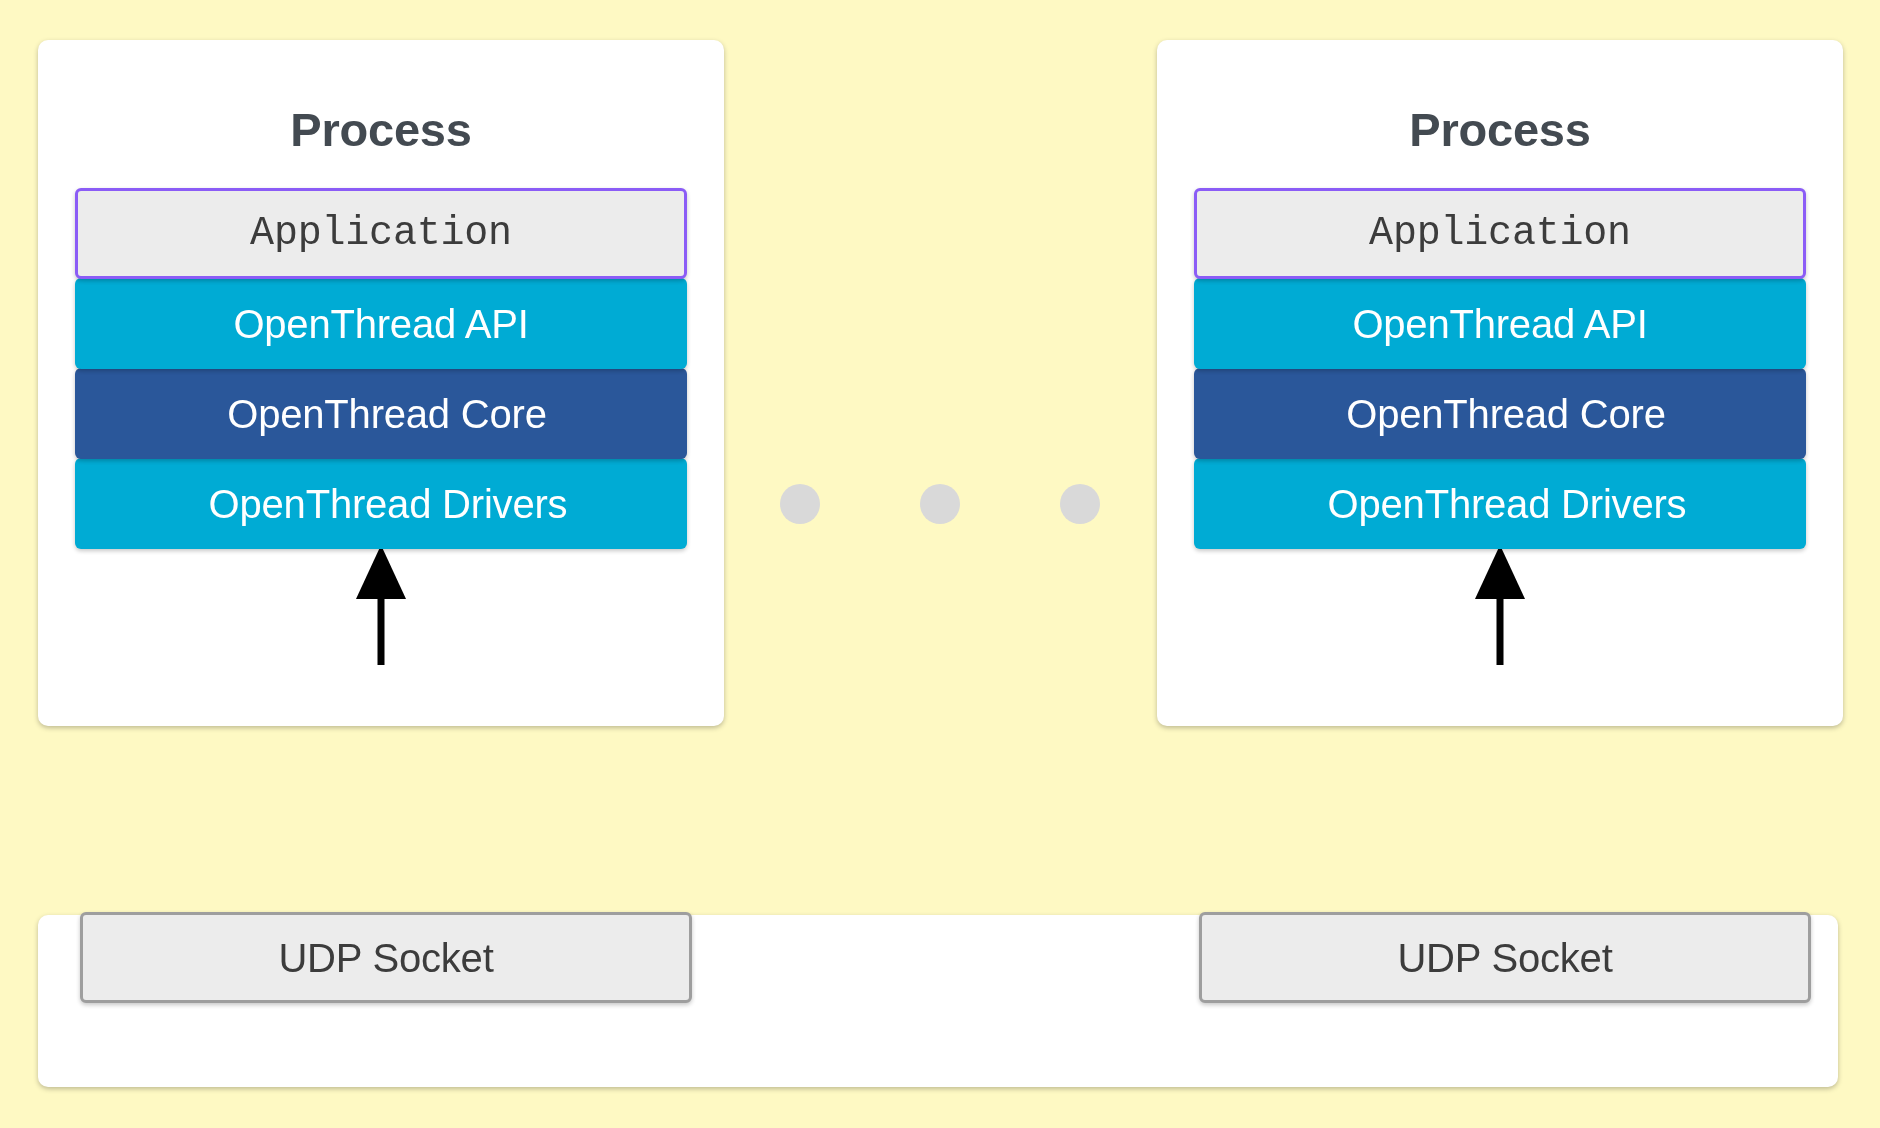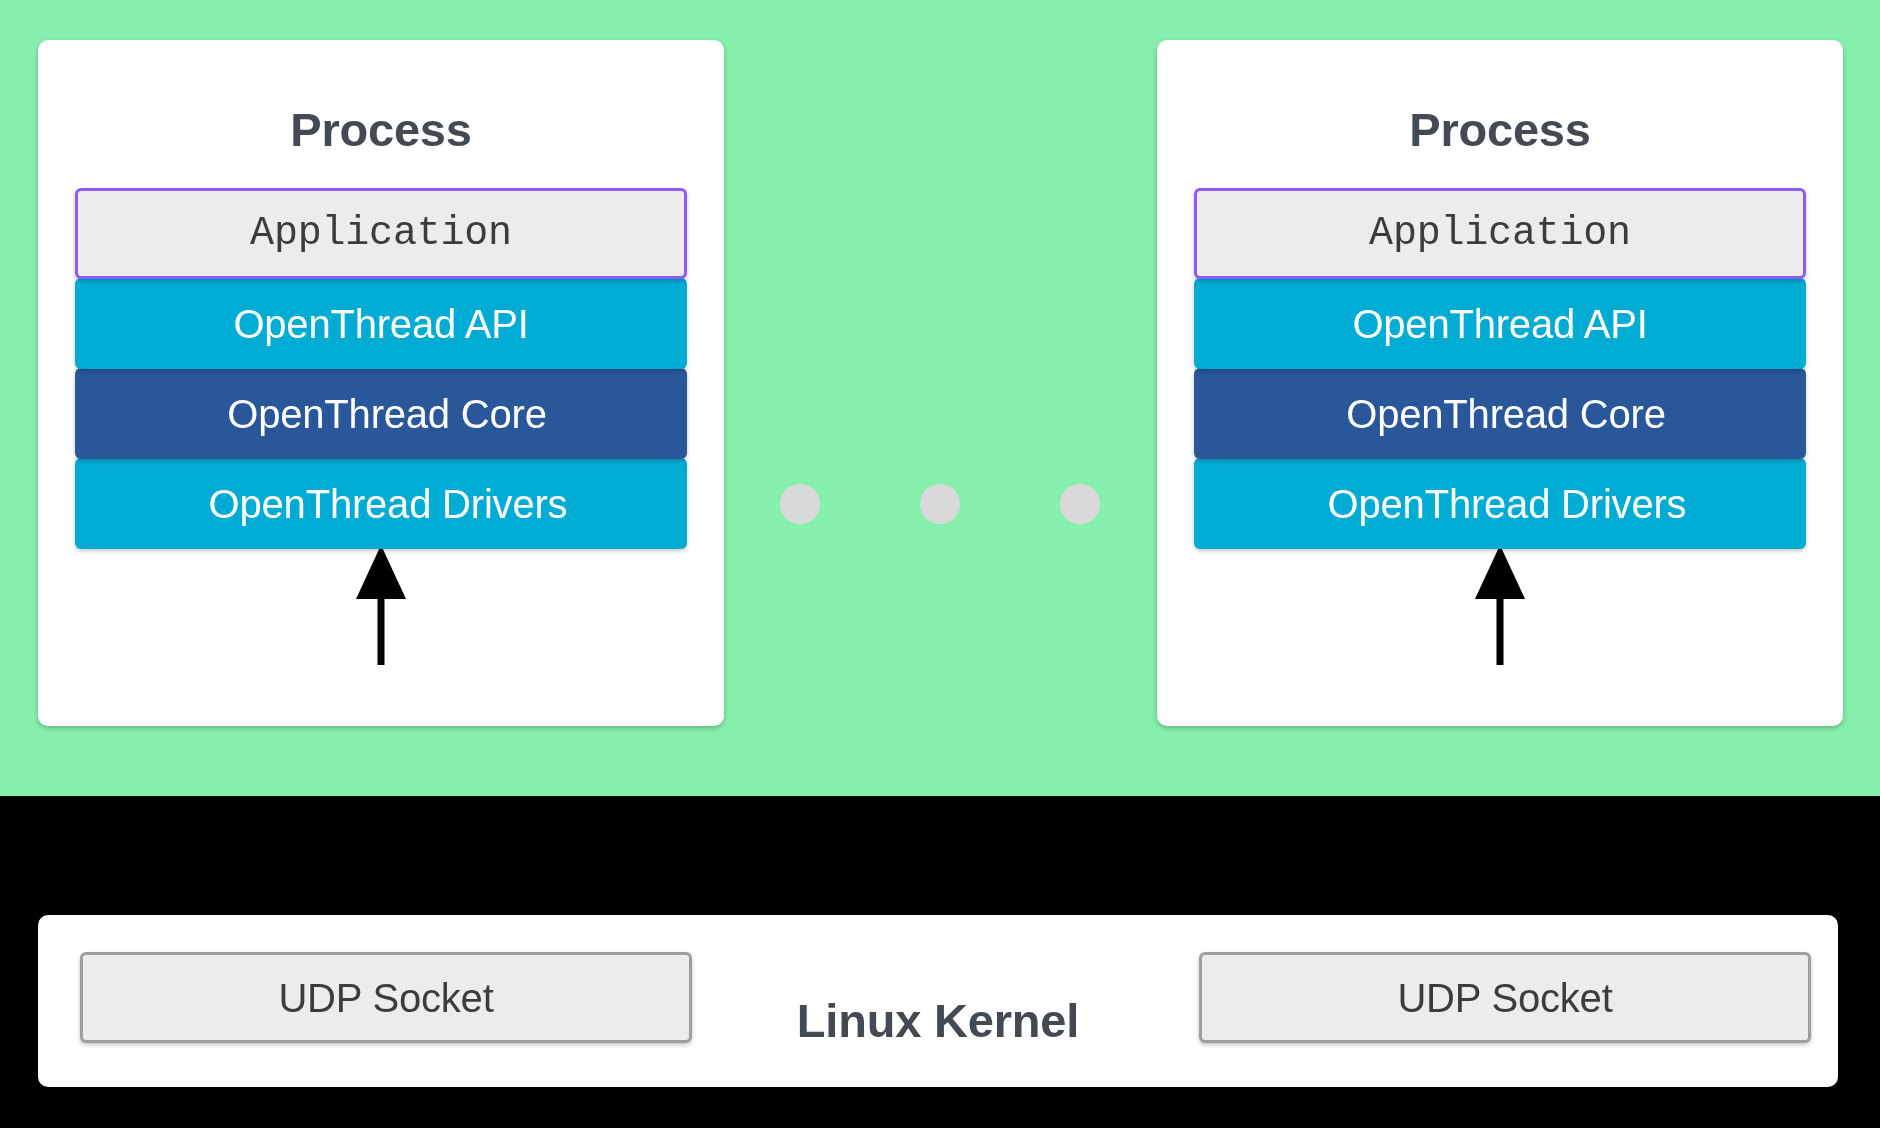--- a/index.html
+++ b/index.html
@@ -13,22 +13,22 @@
     position: relative;
     overflow: hidden;
     font-family: "Liberation Sans", sans-serif;
     -webkit-font-smoothing: antialiased;
   }
 
   #stage {
     position: absolute;
     left: 0; top: 0;
     width: 1880px;
-    height: 796px;
-    background: #86efac;
+    height: 1128px;
+    background: #fef9c3;
   }
 
   
   .process-card {
     position: absolute;
     background: #ffffff;
     border-radius: 10px;
     box-shadow: 0 2px 5px rgba(0,0,0,0.25);
   }
   .process-card.left  { left: 38px;   top: 40px; width: 686px; height: 686px; }
@@ -159,21 +159,20 @@
     border: 3px solid #9e9e9e;
     border-radius: 6px;
     box-shadow: 0 2px 4px rgba(0,0,0,0.22);
     display: flex;
     align-items: center;
     justify-content: center;
     font-size: 40px;
     color: #3c3c3c;
     line-height: 1;
     letter-spacing: -0.2px;
-    margin-top: 40px;
   }
   .socket-box.left  { left: 42px; }
   .socket-box.right { left: 1161px; }
 </style>
 </head>
 <body>
 
 <div id="stage">
 
   <div class="process-card left">
@@ -215,19 +214,18 @@
       <rect x="26.5" y="40" width="7" height="80" fill="#000000"></rect>
       <polygon points="30,0 55,54 5,54" fill="#000000"></polygon>
     </svg>
 
   </div>
 
   <div class="kernel-card">
 
     <div class="socket-box left">UDP Socket</div>
 
-    <div class="kernel-title">Linux Kernel</div>
 
     <div class="socket-box right">UDP Socket</div>
 
   </div>
 
 </div>
 
 </body></html>

